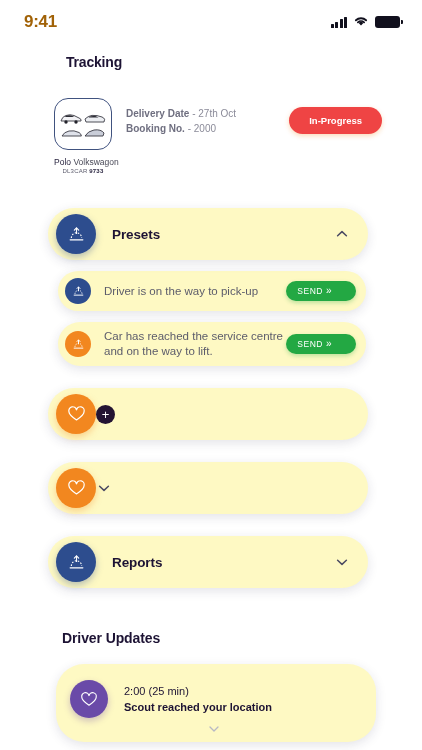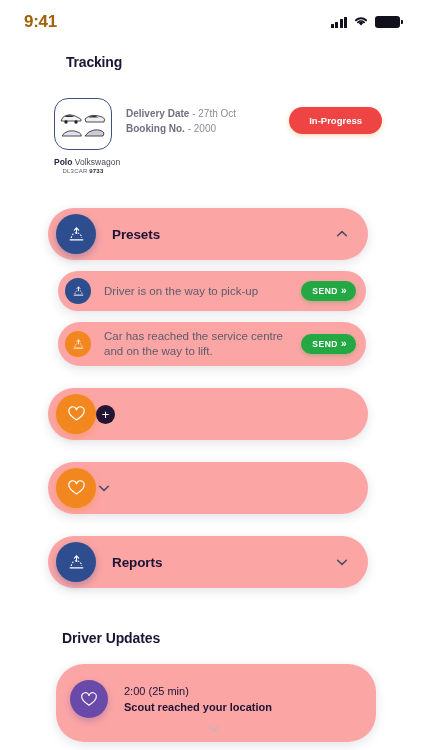--- a/index.html
+++ b/index.html
@@ -46,40 +46,40 @@
   }
   .thumb-wrap { width: 58px; flex: 0 0 58px; }
   .thumb {
     width: 58px; height: 52px; border: 1.4px solid #40527f;
     border-radius: 14px; background: #fff; overflow: hidden;
     display: flex; flex-wrap: wrap; align-content: center; justify-content: center;
     padding: 4px 3px;
   }
   .car-svg { display: block; }
   .thumb-caption { margin-top: 7px; font-size: 8.5px; color: #2a2540; white-space: nowrap; }
-  .thumb-caption b { font-weight: bold; }
+  .thumb-caption b { font-weight: normal; }
   .thumb-caption span { color: #4a4a58; }
   .thumb-plate {
     margin-top: 1px; font-size: 6px; color: #5a5a6b; text-align: center;
     letter-spacing: 0.2px; white-space: nowrap;
   }
   .thumb-plate b { color: #2a2540; }
   .v-info { margin-left: 14px; padding-top: 8px; flex: 1; }
   .v-line { font-size: 10px; color: #8b8b99; line-height: 15px; white-space: nowrap; }
   .v-line b { color: #6f6f80; font-weight: bold; }
   .badge {
     margin-top: 9px; align-self: flex-start;
     background: #ef4444; color: #fff; font-size: 9.5px; font-weight: bold;
     padding: 8px 20px; border-radius: 16px; white-space: nowrap;
     box-shadow: 0 2px 5px rgba(242,135,31,0.3);
   }
 
   
   .card {
-    background: #fca5a5; border-radius: 30px;
+    background: #fef9c3; border-radius: 30px;
     box-shadow: 0 3px 11px rgba(40,40,80,0.13);
     display: flex; align-items: center;
   }
   .section {
     margin: 0 54px 0 48px; height: 52px; padding: 0 18px 0 8px;
     position: relative;
   }
   .sec-icon {
     width: 40px; height: 40px; border-radius: 50%;
     display: flex; align-items: center; justify-content: center; flex: 0 0 40px;
@@ -106,22 +106,22 @@
     width: 26px; height: 26px; border-radius: 50%; flex: 0 0 26px;
     display: flex; align-items: center; justify-content: center;
   }
   .preset-icon.blue { background: #2d4d8e; }
   .preset-icon.orange { background: #f2871f; }
   .preset-text {
     margin-left: 13px; flex: 1; font-size: 11.5px; color: #5c5c6b;
     line-height: 15px;
   }
   .send-btn {
-    background: #23a843; color: #fff; font-size: 8.5px; font-weight: bold;
-    letter-spacing: 0.5px; border-radius: 12px; padding: 5px 9px 5px 11px;
+    background: #23a843; color: #fff; font-size: 8.5px; font-weight: normal;
+    letter-spacing: 0.5px; border-radius: 12px; padding: 5px 24px 5px 11px;
     display: flex; align-items: center; gap: 3px; flex: 0 0 auto;
     box-shadow: 0 2px 4px rgba(35,168,67,0.3);
   }
   .send-btn .dchev { font-size: 10px; line-height: 1; }
 
   
   .recent-title {
     font-size: 14px; font-weight: bold; color: #1d1334;
     margin: 0 0 0 62px; letter-spacing: -0.1px;
   }

